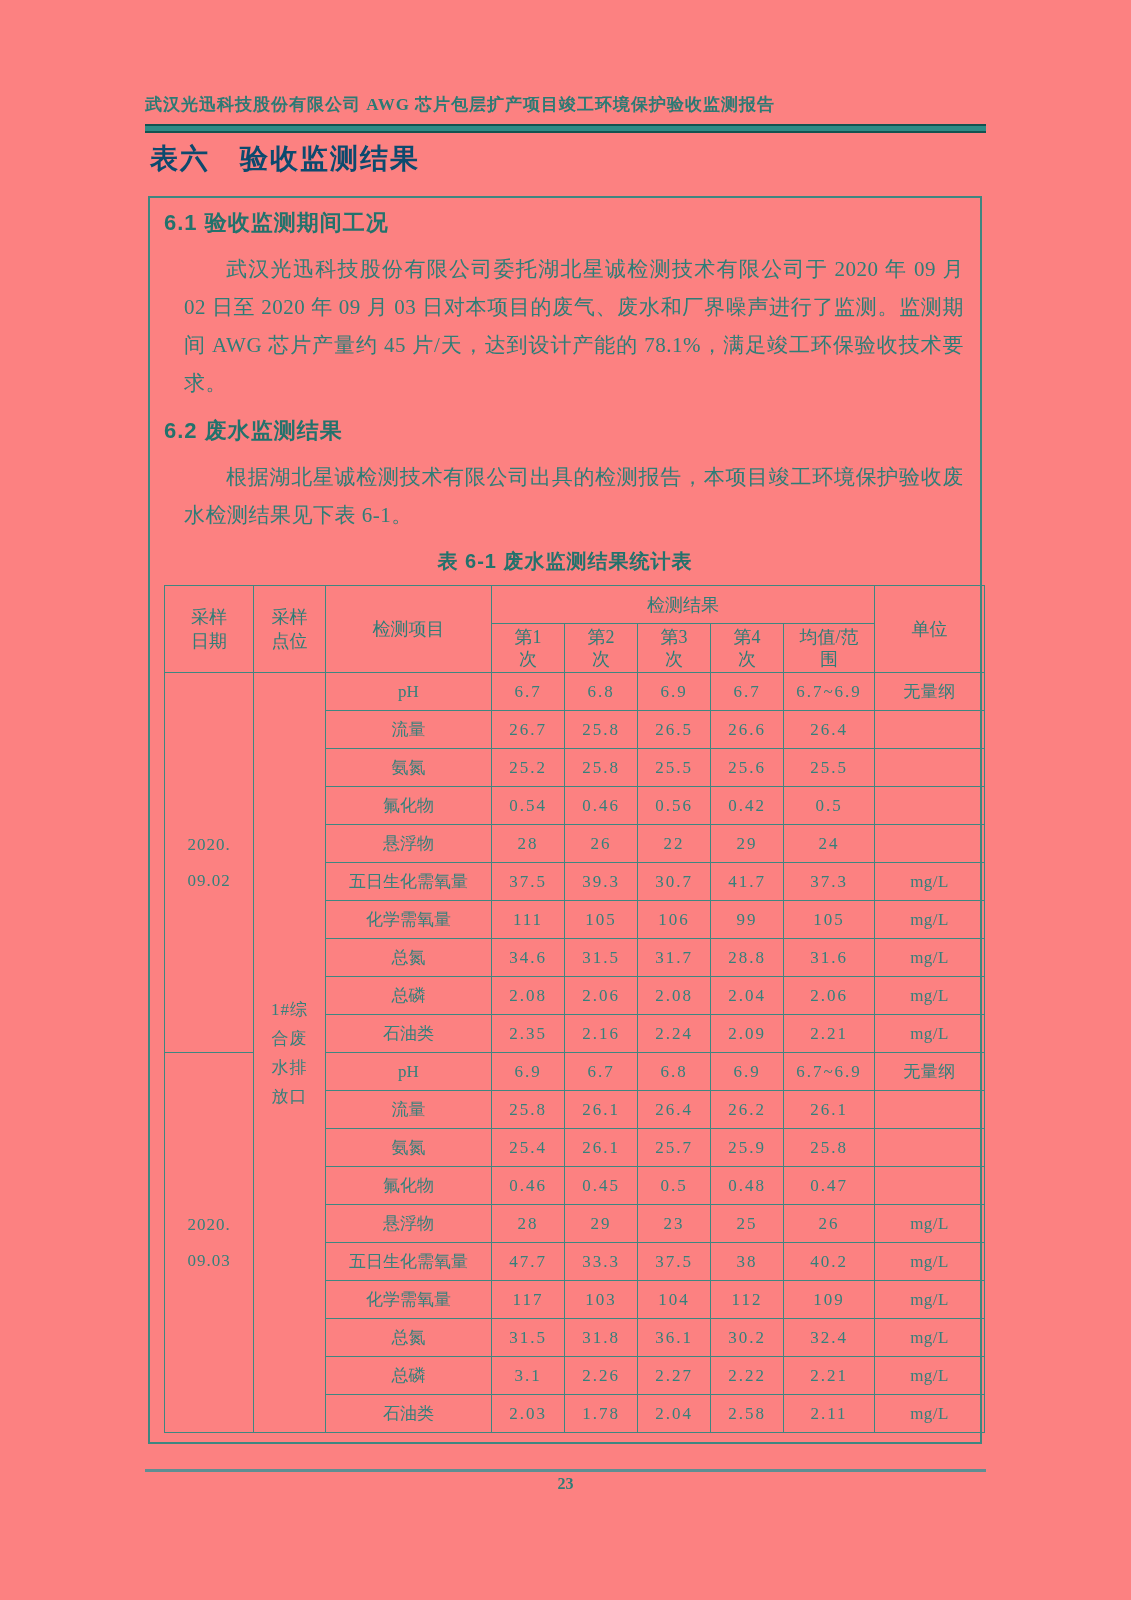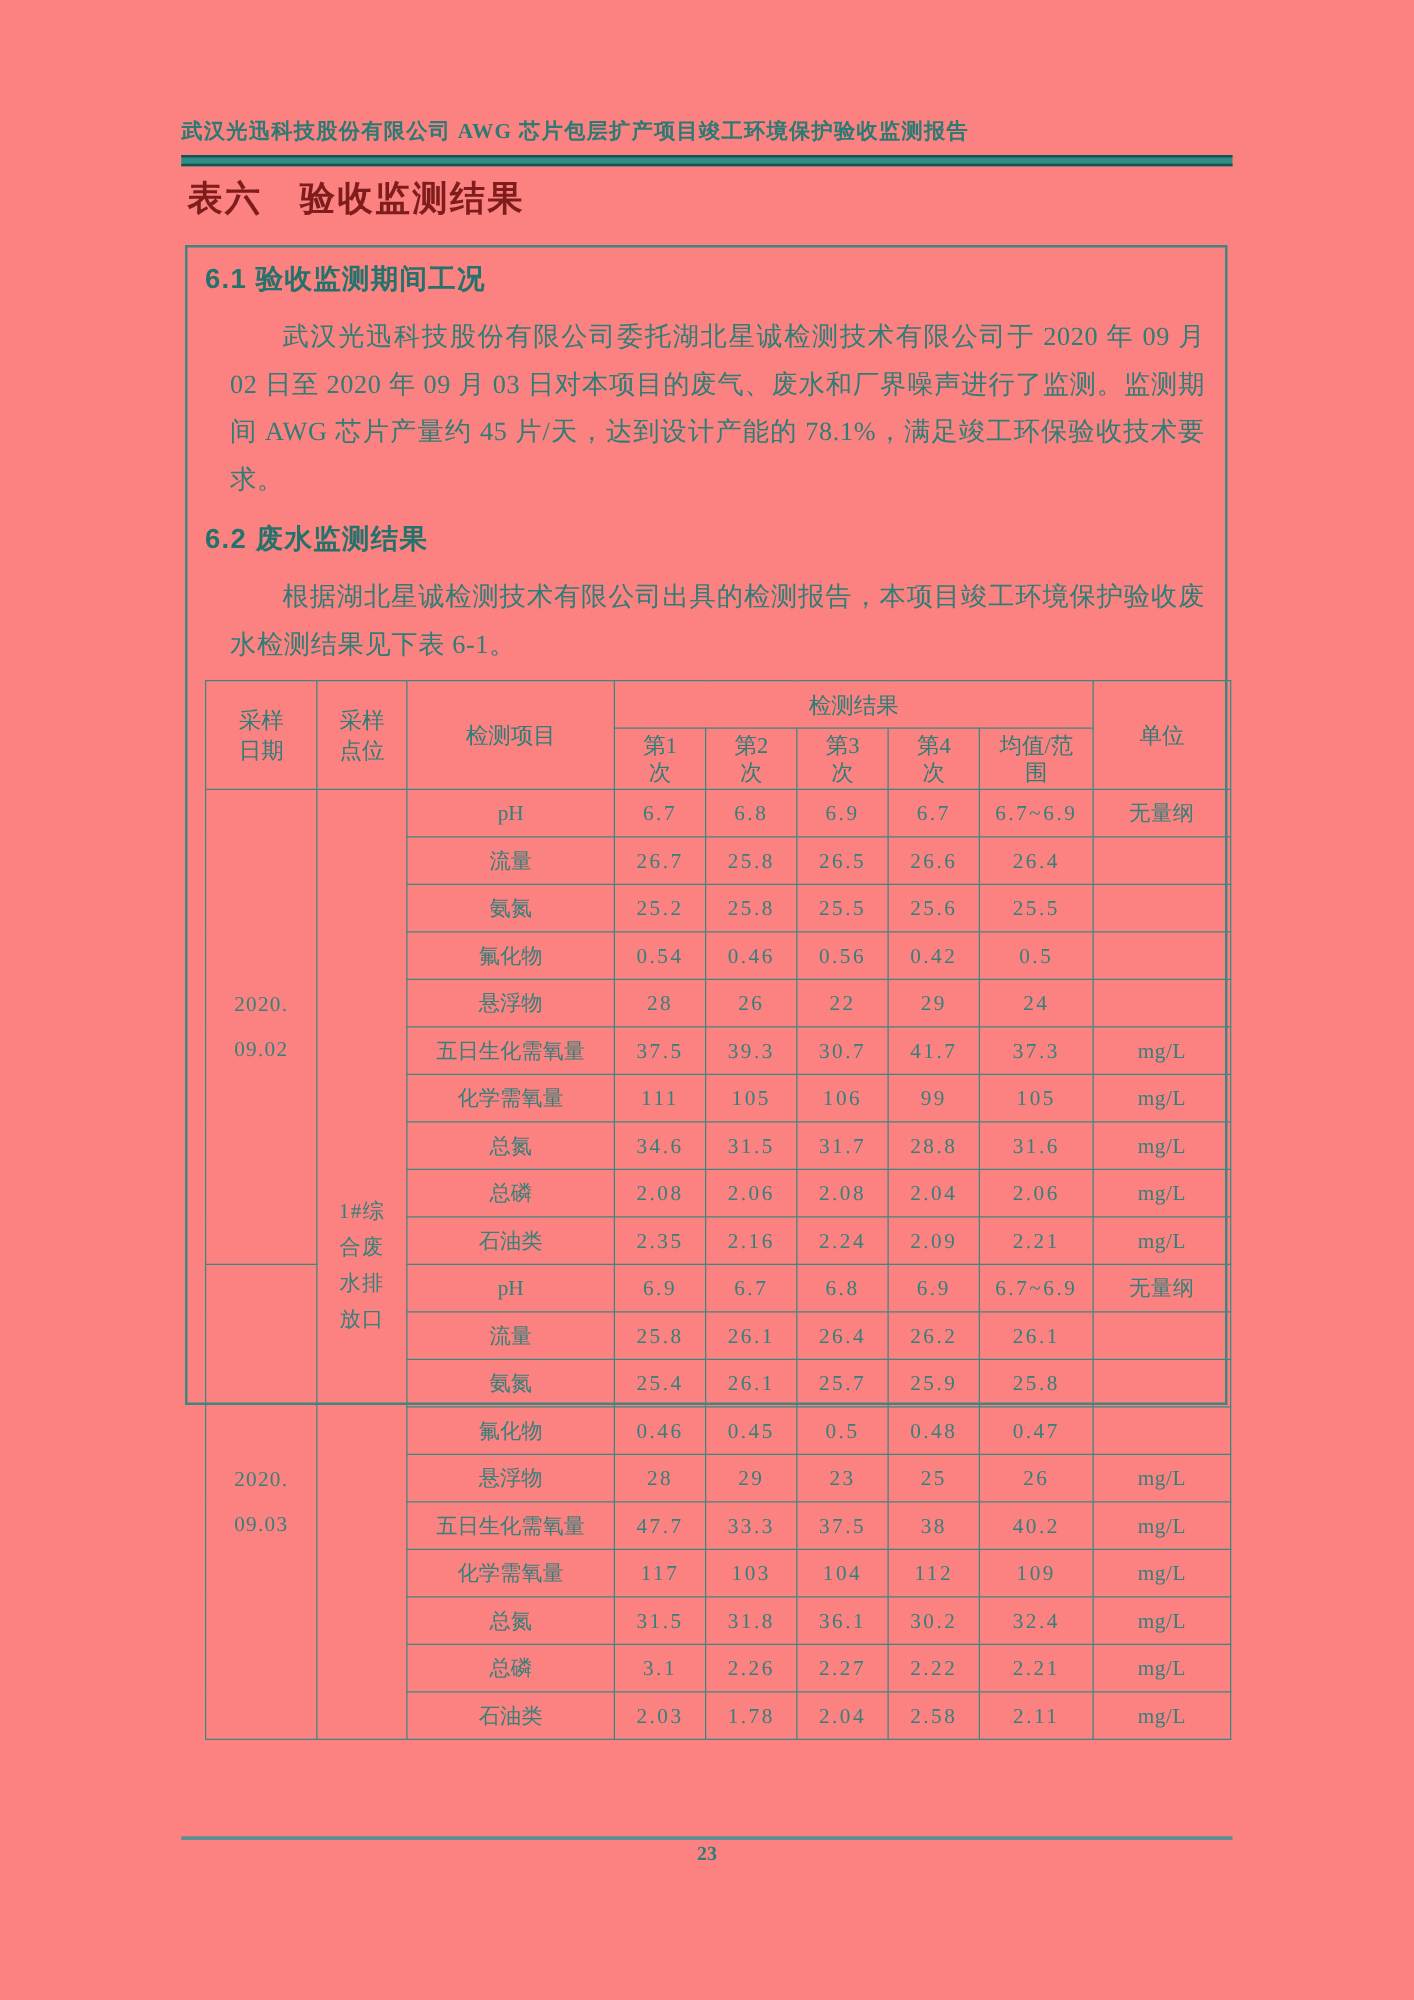--- a/index.html
+++ b/index.html
@@ -18,24 +18,24 @@
   }
   .header-rule{
     position:absolute;top:124px;left:145px;width:841px;height:5px;
     background:#2E8B86;
     border-top:2.5px solid #135350;
     border-bottom:2.5px solid #135350;
   }
   .page-title{
     position:absolute;top:140px;left:150px;
     font-family:"Liberation Sans","DejaVu Sans",sans-serif;
-    font-size:28px;font-weight:bold;color:#7f1d1d;letter-spacing:2px;
+    font-size:28px;font-weight:bold;color:#0c4a6e;letter-spacing:2px;
   }
   .section-box{
-    position:absolute;top:196px;left:148px;width:834px;height:928px;
+    position:absolute;top:196px;left:148px;width:834px;height:1248px;
     border:2px solid #3F8680;box-sizing:border-box;
     padding:10px 14px 0 14px;
   }
   .sec-heading{
     font-family:"Liberation Sans","DejaVu Sans",sans-serif;
     font-size:22px;font-weight:bold;color:#23726C;
     letter-spacing:1px;
     margin:0;
   }
   .h61{margin-top:0;}
@@ -92,20 +92,21 @@
 <div class="header-rule"></div>
 <div class="page-title">表六　验收监测结果</div>
 
 <div class="section-box">
   <div class="sec-heading h61">6.1 验收监测期间工况</div>
   <div class="para">武汉光迅科技股份有限公司委托湖北星诚检测技术有限公司于 2020 年 09 月 02 日至 2020 年 09 月 03 日对本项目的废气、废水和厂界噪声进行了监测。监测期间 AWG 芯片产量约 45 片/天，达到设计产能的 78.1%，满足竣工环保验收技术要求。</div>
 
   <div class="sec-heading h62">6.2 废水监测结果</div>
   <div class="para">根据湖北星诚检测技术有限公司出具的检测报告，本项目竣工环境保护验收废水检测结果见下表 6-1。</div>
 
+  <div class="table-caption">表 6-1 废水监测结果统计表</div>
 
   <table class="monitor">
     <colgroup>
       <col style="width:89px">
         <col style="width:72px">
         <col style="width:166px">
       <col style="width:73px">
         <col style="width:73px">
         <col style="width:73px">
         <col style="width:73px">

